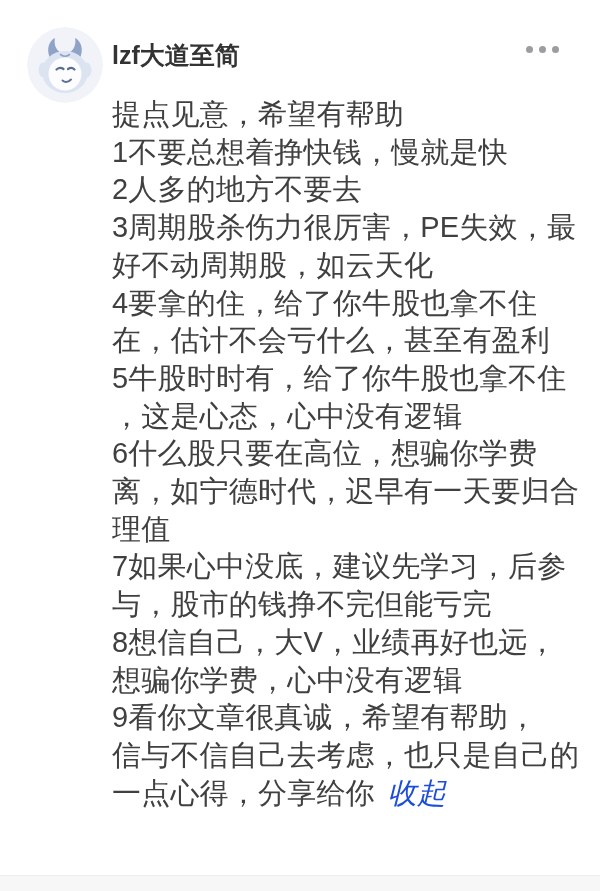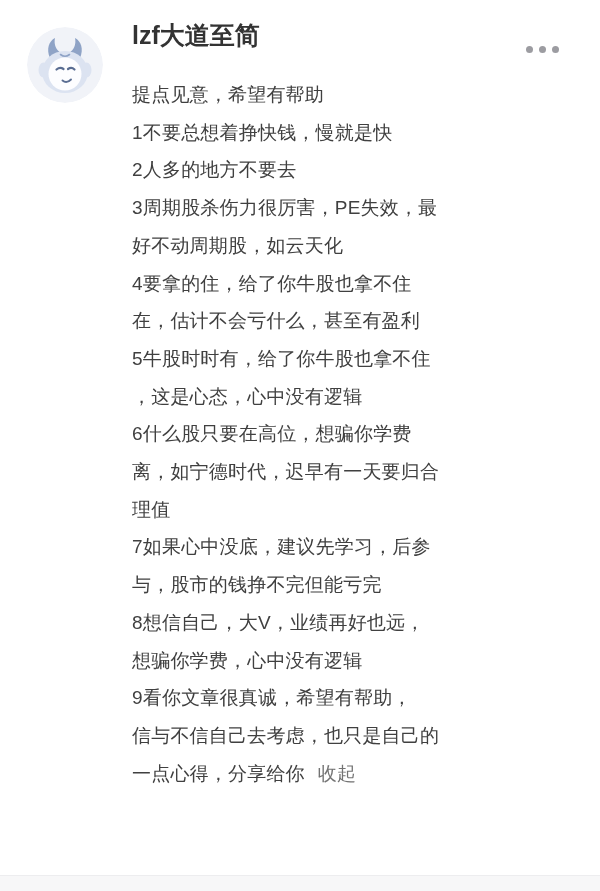--- a/index.html
+++ b/index.html
@@ -30,45 +30,45 @@
     padding: 4px 2px;
     cursor: pointer;
   }
   .menu .dot {
     width: 7px;
     height: 7px;
     border-radius: 50%;
     background: #9c9ca1;
   }
   .content {
-    padding: 20px 20px 0 112px;
-    margin-left: 20px;
+    padding: 40px 20px 0 112px;
   }
   .username {
     font-size: 25px;
     font-weight: 600;
     color: #333333;
     line-height: 30px;
     cursor: pointer;
   }
   .post-body {
     margin-top: 26px;
-    font-size: 19px;
+    font-size: 29px;
     line-height: 37.7px;
     color: #404040;
     letter-spacing: 0.2px;
   }
   .post-body .line {
     white-space: nowrap;
   }
   .collapse {
-    color: #737373;
+    color: #1d4ed8;
     text-decoration: none;
     margin-left: 13px;
     cursor: pointer;
+    font-style: italic;
   }
   .divider {
     position: absolute;
     left: 0;
     right: 0;
     bottom: 0;
     height: 15px;
     background: #f7f7f8;
     border-top: 1px solid #ededef;
   }

